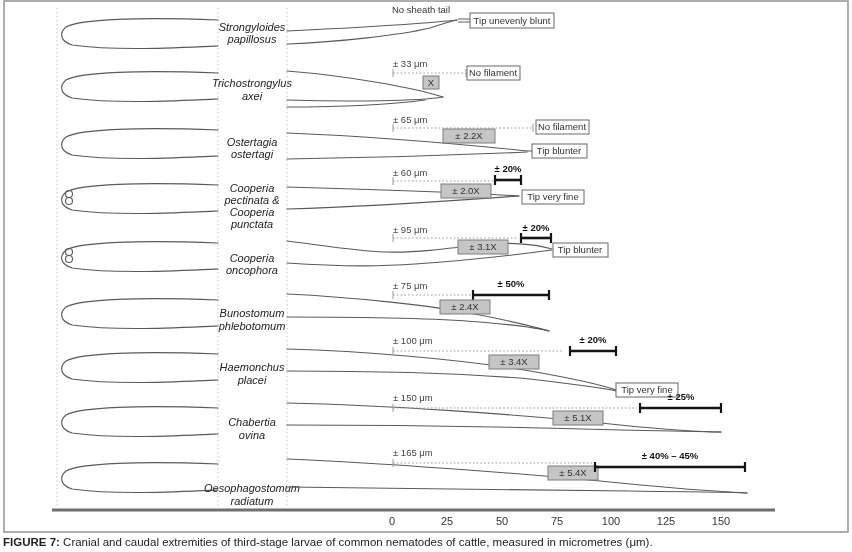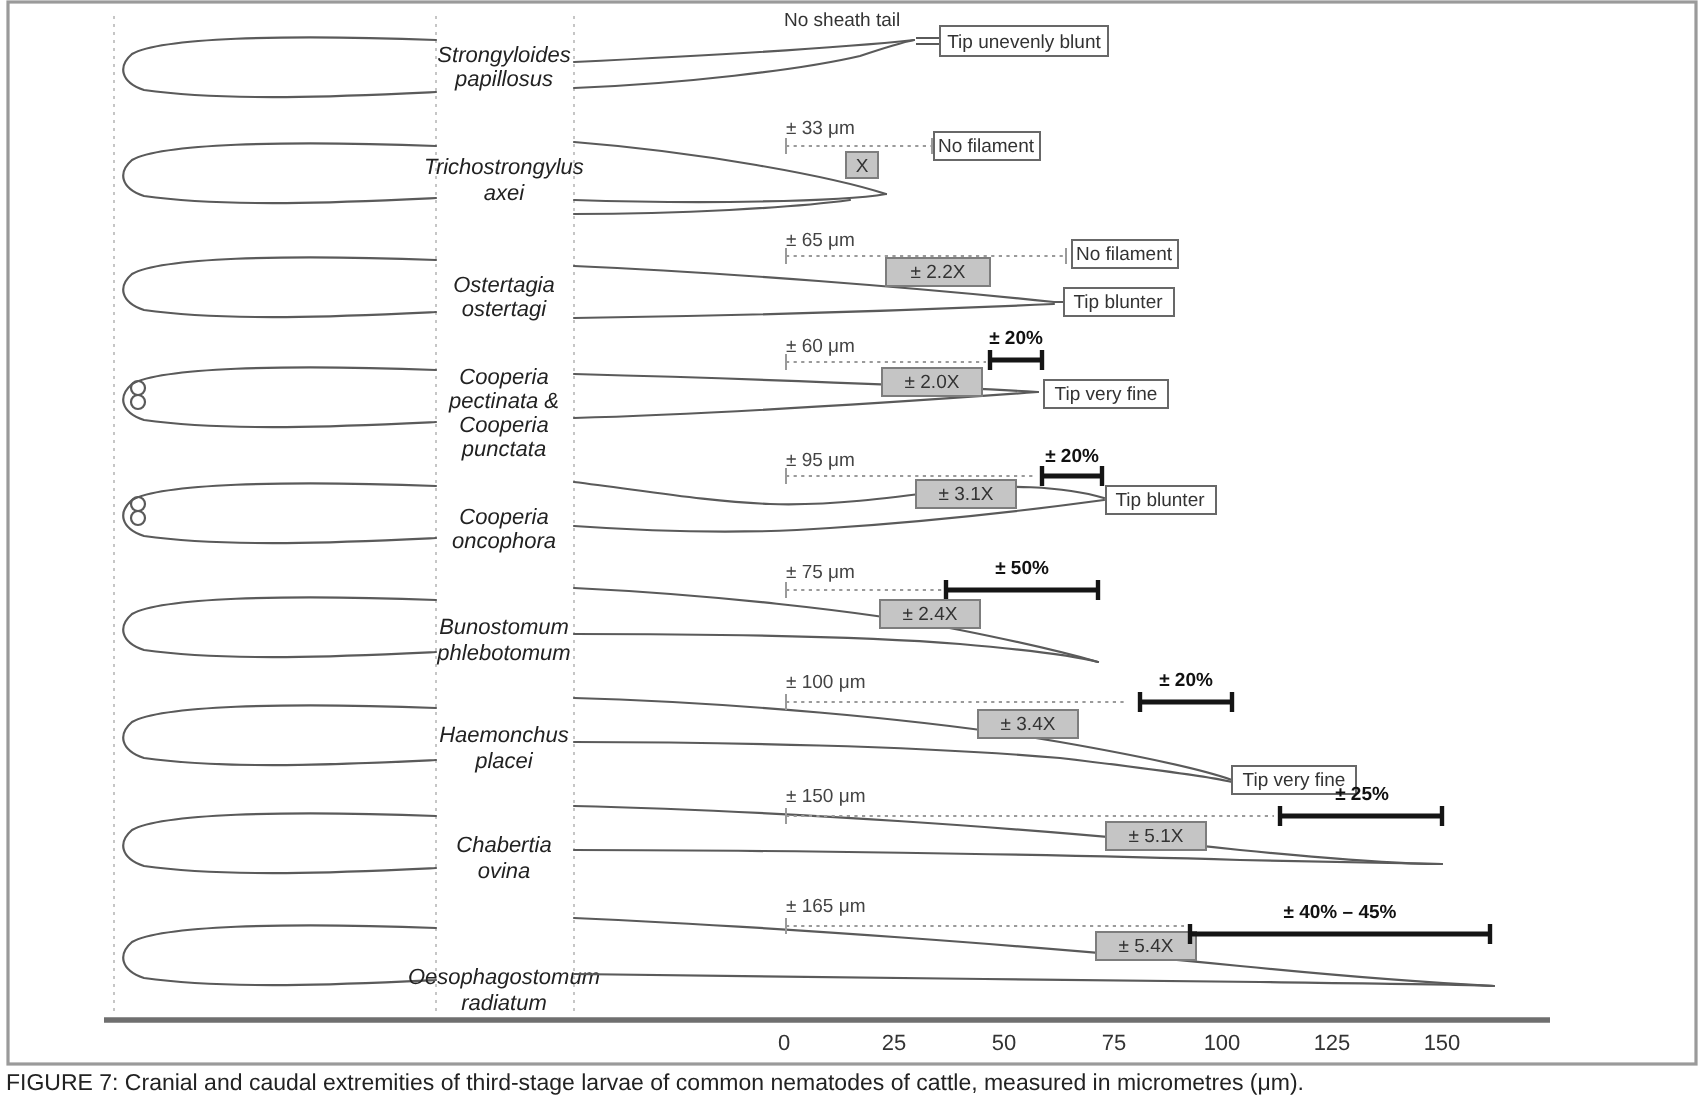--- a/index.html
+++ b/index.html
@@ -19,21 +19,21 @@
   .mtext   { font-size:9.5px; fill:#444; }
   .ptext   { font-size:9.5px; font-weight:bold; fill:#111; text-anchor:middle; }
   .btext   { font-size:9.5px; text-anchor:middle; fill:#333; }
   .ntext   { font-size:9.5px; fill:#333; }
   .atext   { font-size:11px; text-anchor:middle; fill:#333; }
   .border  { fill:none; stroke:#9a9a9a; stroke-width:1.6; }
   .axisline{ stroke:#6f6f6f; stroke-width:2.8; }
   .conn    { stroke:#5a5a5a; stroke-width:1; fill:none; }
   #caption { position:absolute; left:3px; top:536px; width:846px;
              font-size:11.5px; color:#222; }
-  #caption .cap-label { font-weight:normal; }
+  #caption .cap-label { font-weight:bold; }
 </style>
 </head>
 <body>
 
 <div id="fig-wrap">
 <svg width="852" height="535" viewBox="0 0 852 535">
 
   <rect class="border" x="4" y="1" width="844" height="531"></rect>
   <line class="guide" x1="57" y1="8" x2="57" y2="508"></line>
   <line class="guide" x1="218" y1="8" x2="218" y2="508"></line>

